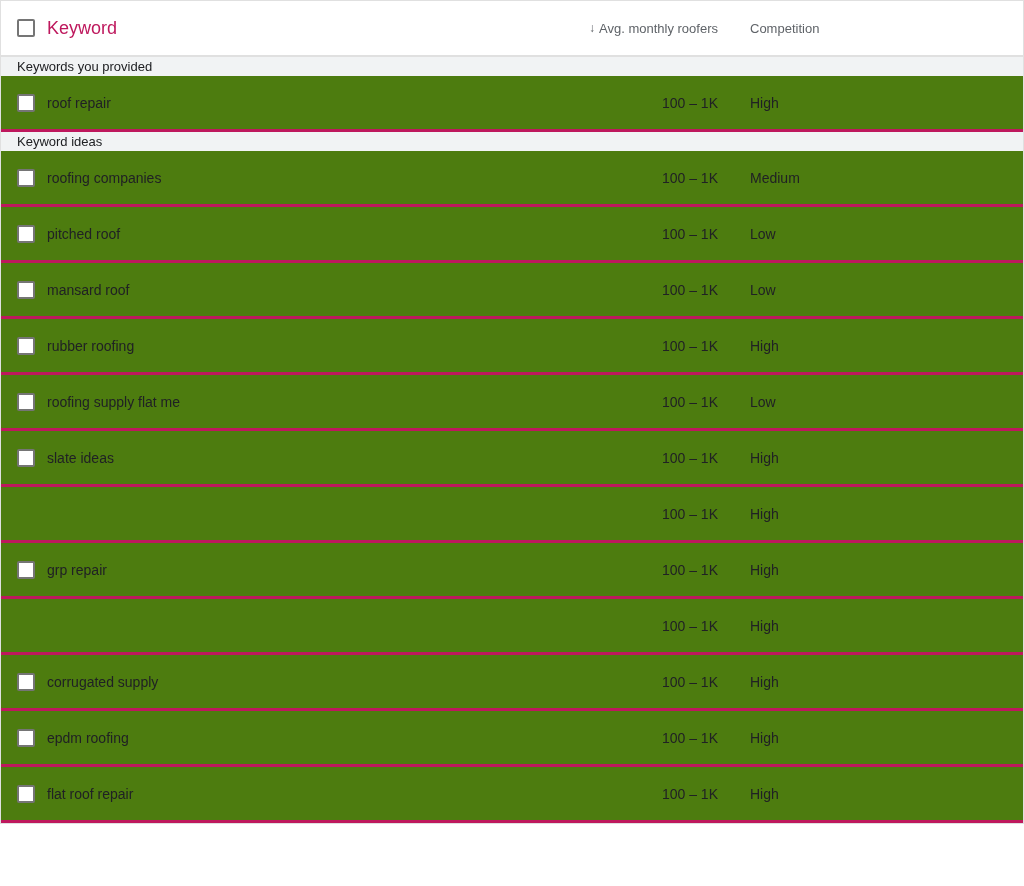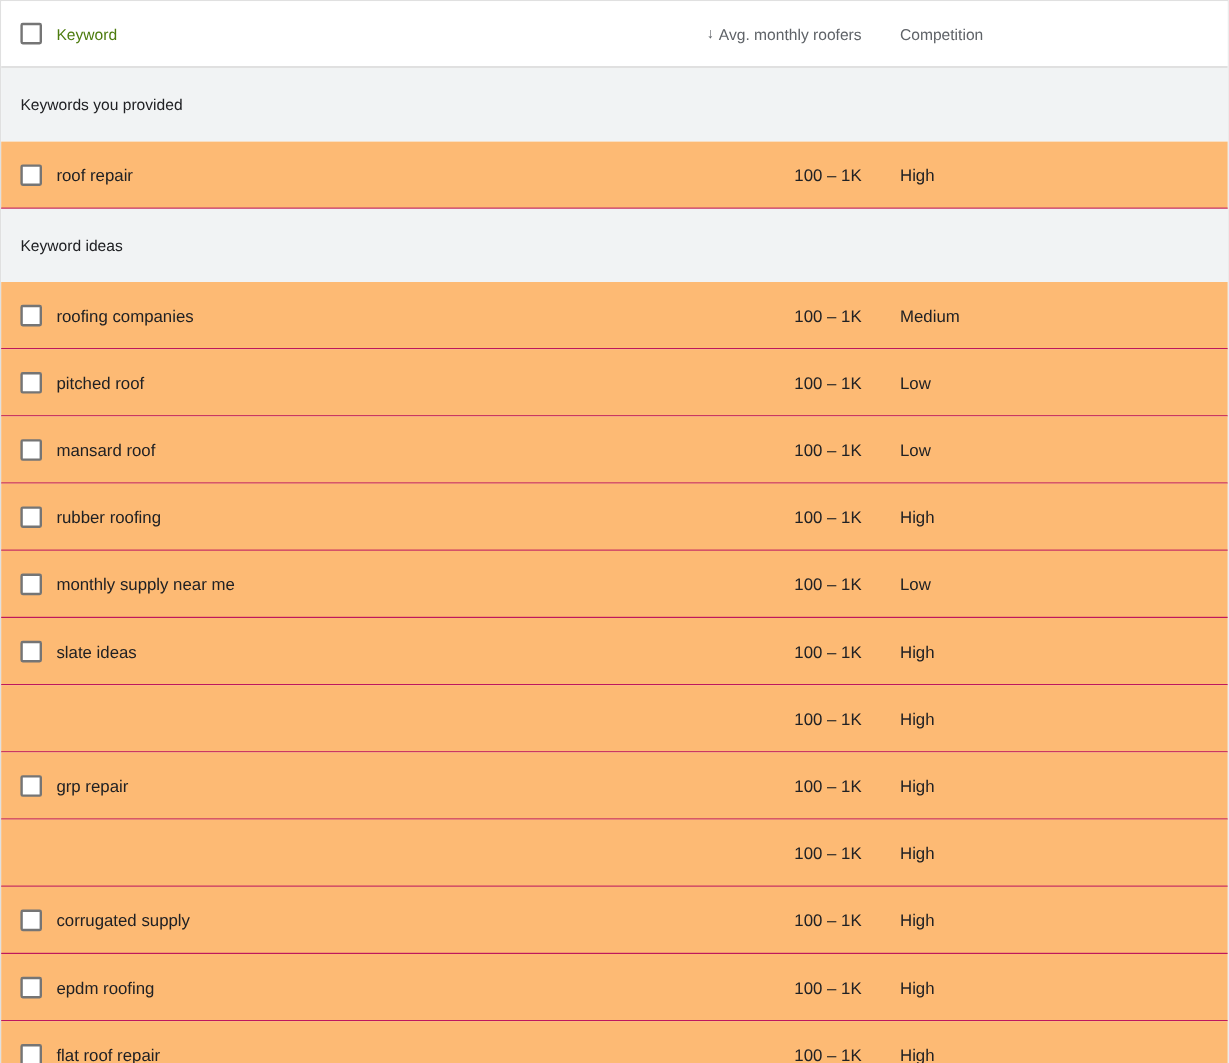--- a/index.html
+++ b/index.html
@@ -47,50 +47,50 @@
 
     .col-competition {
       width: 289px;
       padding: 0 16px;
       color: #5f6368;
       font-size: 13px;
       flex-shrink: 0;
     }
 
     .header-label {
-      color: #4d7c0f;
-      font-size: 13px;
+      color: #be185d;
+      font-size: 18px;
     }
 
     .header-searches {
       display: flex;
       align-items: center;
       justify-content: flex-end;
       gap: 4px;
     }
 
     .sort-icon {
       display: inline-block;
       font-size: 12px;
     }
 
     .section-header {
       background: #f1f3f4;
-      padding: 23px 16px;
+      padding: 2px 16px;
       font-size: 13px;
       color: #202124;
       font-weight: normal;
     }
 
     .table-row {
       display: flex;
       align-items: center;
-      border-bottom: 1px solid #be185d;
+      border-bottom: 3px solid #be185d;
       height: 56px;
-      background: #fdba74;
+      background: #4d7c0f;
       justify-content: flex-end;
     }
 
     .row-keyword-col {
       width: 357px;
       display: flex;
       align-items: center;
       padding: 0 16px;
       gap: 12px;
       flex-shrink: 0;
@@ -197,21 +197,21 @@
         <div class="row-keyword-col">
           <div class="checkbox"></div>
           <span class="keyword-text">rubber roofing</span>
         </div>
         <div class="row-searches-col">100 – 1K</div>
         <div class="row-competition-col">High</div>
       </div>
       <div class="table-row">
         <div class="row-keyword-col">
           <div class="checkbox"></div>
-          <span class="keyword-text">monthly supply near me</span>
+          <span class="keyword-text">roofing supply flat me</span>
         </div>
         <div class="row-searches-col">100 – 1K</div>
         <div class="row-competition-col">Low</div>
       </div>
       <div class="table-row">
         <div class="row-keyword-col">
           <div class="checkbox"></div>
           <span class="keyword-text">slate ideas</span>
         </div>
         <div class="row-searches-col">100 – 1K</div>

